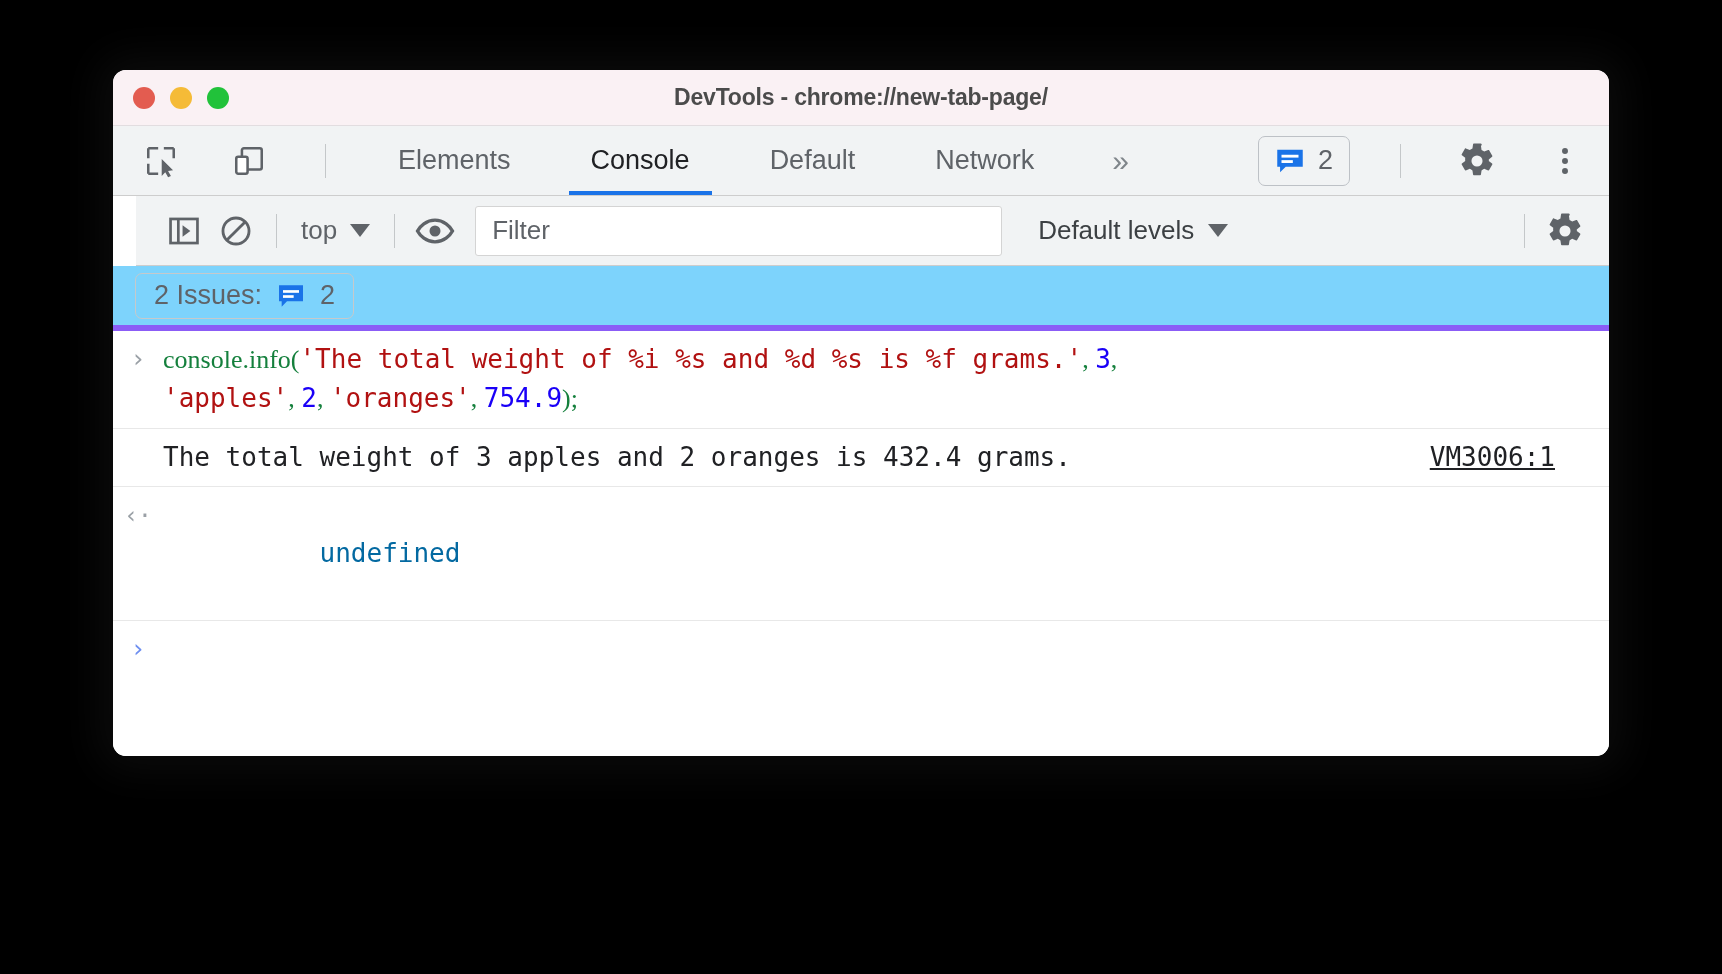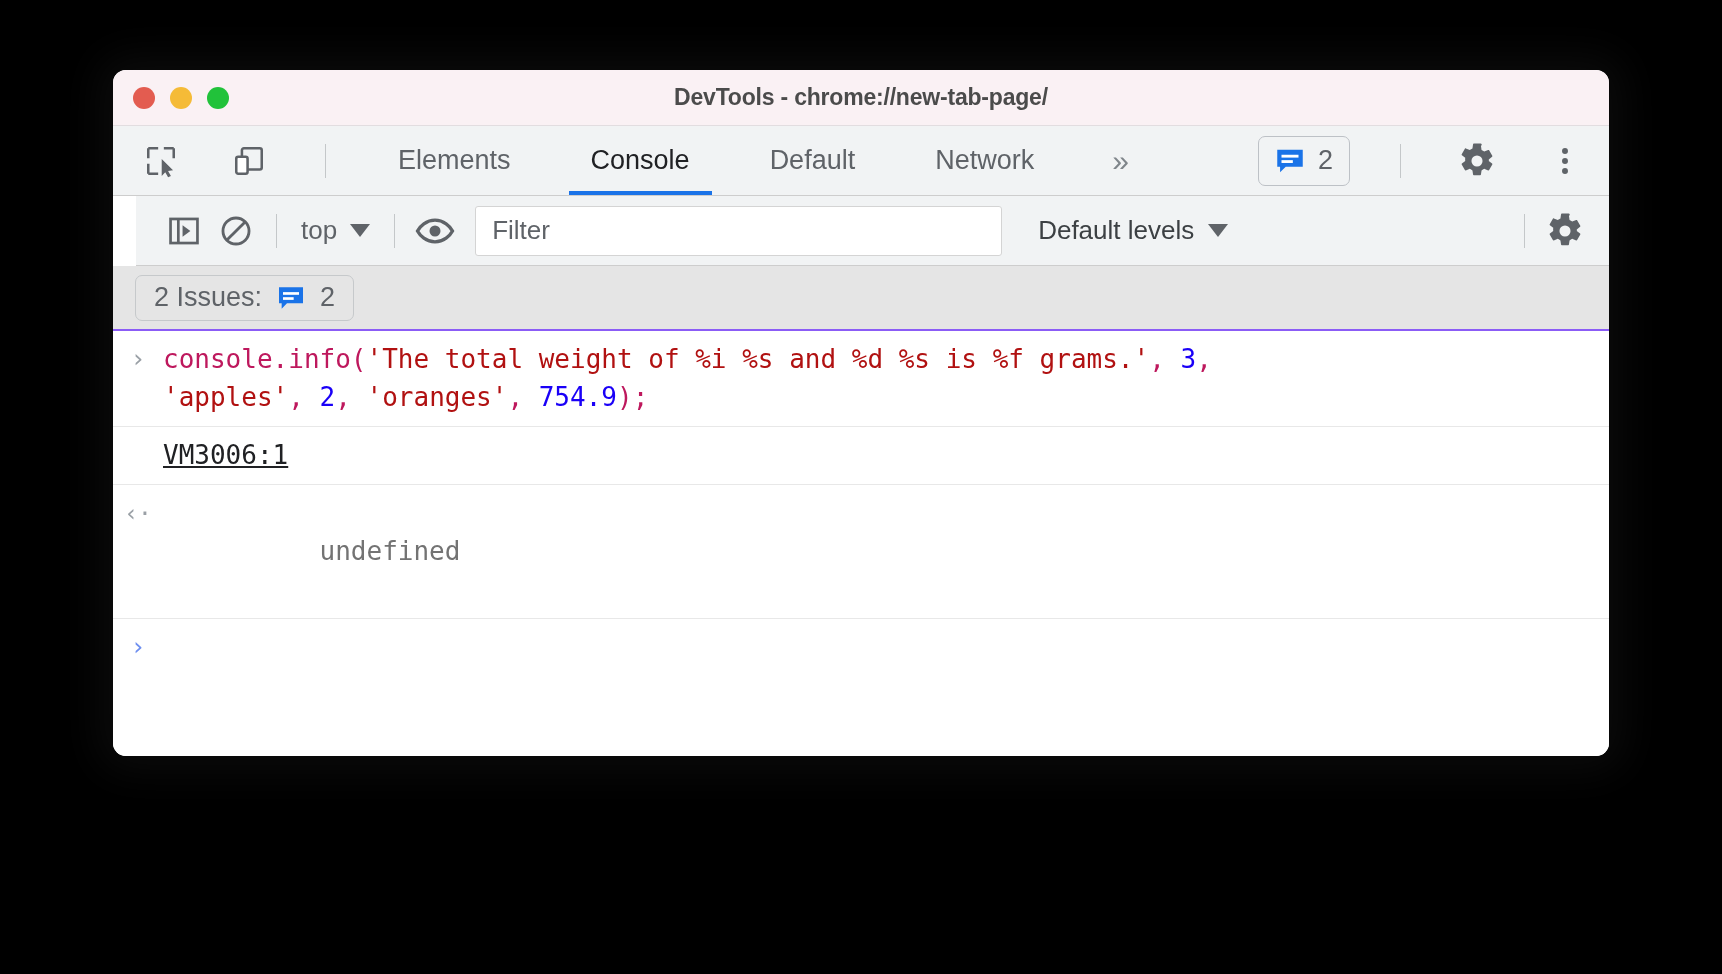--- a/index.html
+++ b/index.html
@@ -196,22 +196,22 @@
     font-size: 26px;
     color: #3c4043;
     padding: 0 14px;
     flex: 0 0 auto;
     margin-left: 22px;
   }
 
   
   .issues-bar {
     height: 65px;
-    background: #e5e5e5;
-    border-bottom: 2px solid #8b5cf6;
+    background: #7dd3fc;
+    border-bottom: 6px solid #8b5cf6;
     display: flex;
     align-items: center;
     padding-left: 22px;
     box-sizing: border-box;
   }
   .issues-btn {
     display: flex;
     align-items: center;
     gap: 13px;
     border: 1px solid #c6c9cb;
@@ -260,38 +260,38 @@
   .row-content {
     flex: 1 1 auto;
     padding-right: 26px;
     white-space: pre-wrap;
     word-break: break-word;
     color: #202124;
   }
 
   .tok-str { color: #b11111; }
   .tok-num { color: #1a00f7; }
-  .tok-plain { color: #be185d; }
+  .tok-plain { color: #15803d; font-family: Liberation Serif, serif; }
 
   .output-row {
     display: flex;
     align-items: baseline;
   }
   .output-text {
     flex: 1 1 auto;
     color: #202124;
   }
   .source-link {
     flex: 0 0 auto;
     color: #202124;
     text-decoration: underline;
     padding-right: 28px;
     font-size: 26px;
   }
-  .undefined-text { color: #737373; }
+  .undefined-text { color: #0369a1; }
 
   .empty-prompt-row {
     border-bottom: none;
   }
   .prompt-caret-blue {
     color: #6e8ff0;
     font-size: 25px;
   }
 </style>
 </head>
@@ -432,20 +432,21 @@
 
       <div class="row">
         <div class="gutter prompt">›</div>
         <div class="row-content"><span class="tok-plain">console.info(</span><span class="tok-str">'The total weight of %i %s and %d %s is %f grams.'</span><span class="tok-plain">, </span><span class="tok-num">3</span><span class="tok-plain">,</span>
 <span class="tok-str">'apples'</span><span class="tok-plain">, </span><span class="tok-num">2</span><span class="tok-plain">, </span><span class="tok-str">'oranges'</span><span class="tok-plain">, </span><span class="tok-num">754.9</span><span class="tok-plain">);</span></div>
       </div>
 
       <div class="row">
         <div class="gutter"></div>
         <div class="row-content output-row">
+          <span class="output-text">The total weight of 3 apples and 2 oranges is 432.4 grams.</span>
           <span class="source-link">VM3006:1</span>
         </div>
       </div>
 
       <div class="row">
         <div class="gutter result">‹·</div>
         <div class="row-content">
           <span class="undefined-text">undefined</span>
         </div>
       </div>

